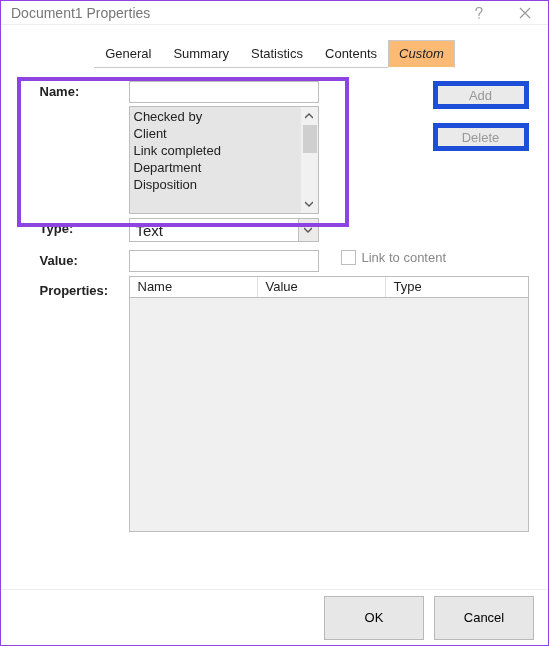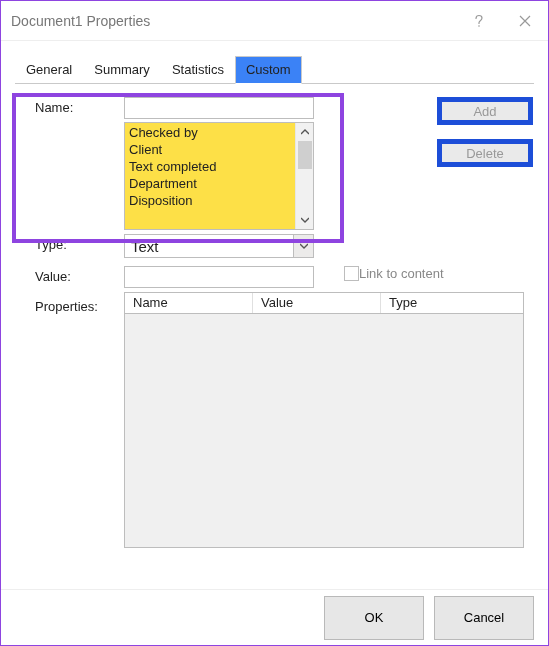--- a/index.html
+++ b/index.html
@@ -13,21 +13,21 @@
   .window {
     width: 549px;
     height: 646px;
     border: 1px solid #8e44e0;
     background: #fff;
     box-shadow: 0 0 0 2px #fff;
     display: flex;
     flex-direction: column;
   }
   .titlebar {
-    height: 40px;
+    height: 24px;
     display: flex;
     align-items: center;
     padding: 0 0 0 10px;
     border-bottom: 1px solid #eee;
   }
   .titlebar .title {
     flex: 1;
     font-size: 14px;
     color: #777;
   }
@@ -38,39 +38,41 @@
     align-items: center;
     justify-content: center;
     color: #888;
     font-size: 16px;
   }
   .content {
     flex: 1;
     padding: 14px 14px 0 14px;
     display: flex;
     flex-direction: column;
+    align-items: center;
   }
   .tabs {
     display: flex;
     border-bottom: 1px solid #c9c9c9;
     position: relative;
   }
   .tab {
     padding: 5px 10px 6px 10px;
     font-size: 13px;
     color: #222;
     border: 1px solid transparent;
     position: relative;
     top: 1px;
     background: transparent;
   }
   .tab.active {
     border: 1px solid #c9c9c9;
     border-bottom: 1px solid #fff;
-    background: #3b82f6;
+    background: #fdba74;
+    font-style: italic;
   }
   .pane {
     flex: 1;
     border: 1px solid transparent;
     padding: 12px 0 0 0;
     position: relative;
   }
   .highlight-box {
     position: absolute;
     border: 4px solid #8e44e0;
@@ -78,20 +80,21 @@
   }
   .row {
     display: flex;
     align-items: flex-start;
     margin-bottom: 8px;
   }
   .label {
     width: 108px;
     padding: 3px 0 0 19px;
     font-size: 13px;
+    font-weight: bold;
   }
   .field-col { width: 200px; }
   .btn-col {
     margin-left: auto;
     width: 96px;
     display: flex;
     flex-direction: column;
     gap: 14px;
   }
   .name-input {
@@ -103,21 +106,21 @@
     font-size: 13px;
     background: #fff;
   }
   .listbox {
     width: 190px;
     height: 108px;
     border: 1px solid #bdbdbd;
     margin-top: 3px;
     overflow: hidden;
     position: relative;
-    background: #fde047;
+    background: #e5e5e5;
   }
   .listbox-inner {
     position: absolute;
     left: 0; top: 0;
     width: calc(100% - 18px);
     padding: 1px 2px;
   }
   .list-item {
     padding: 0 2px;
     font-size: 13px;
@@ -182,21 +185,22 @@
     height: 22px;
     border: 1px solid #bdbdbd;
     padding: 0 4px;
     font-family: inherit;
     font-size: 13px;
     background: #fff;
   }
   .checkbox-wrap {
     display: flex;
     align-items: center;
-    margin-left: 30px;
+    margin-left: 22px;
+    gap: 6px;
   }
   .checkbox {
     width: 15px; height: 15px;
     border: 1px solid #bdbdbd;
     background: #fff;
   }
   .checkbox-label { color: #888; font-size: 13px; }
   .props-table-wrap {
     margin-left: 108px;
     width: 400px;
@@ -263,36 +267,37 @@
       </svg>
     </div>
   </div>
 
   <div class="content">
 
     <div class="tabs">
       <div class="tab">General</div>
       <div class="tab">Summary</div>
       <div class="tab">Statistics</div>
+      <div class="tab">Contents</div>
       <div class="tab active">Custom</div>
     </div>
 
     <div class="pane">
 
       <div class="highlight-box" style="left:-4px; top:8px; width:332px; height:150px;"></div>
 
       <div class="row" style="margin-bottom:4px;">
         <div class="label">Name:</div>
         <div class="field-col">
           <input class="name-input" type="text" value="" style="">
           <div class="listbox">
             <div class="listbox-inner">
               <div class="list-item">Checked by</div>
               <div class="list-item">Client</div>
-              <div class="list-item">Text completed</div>
+              <div class="list-item">Link completed</div>
               <div class="list-item">Department</div>
               <div class="list-item">Disposition</div>
             </div>
             <div class="scrollbar">
               <div class="scroll-arrow">
                 <svg width="8" height="6" viewBox="0 0 8 6">
                     <path d="M0 5 L4 1 L8 5" fill="none" stroke="#555" stroke-width="1.3"></path>
                   </svg>
               </div>
               <div class="scroll-track">

